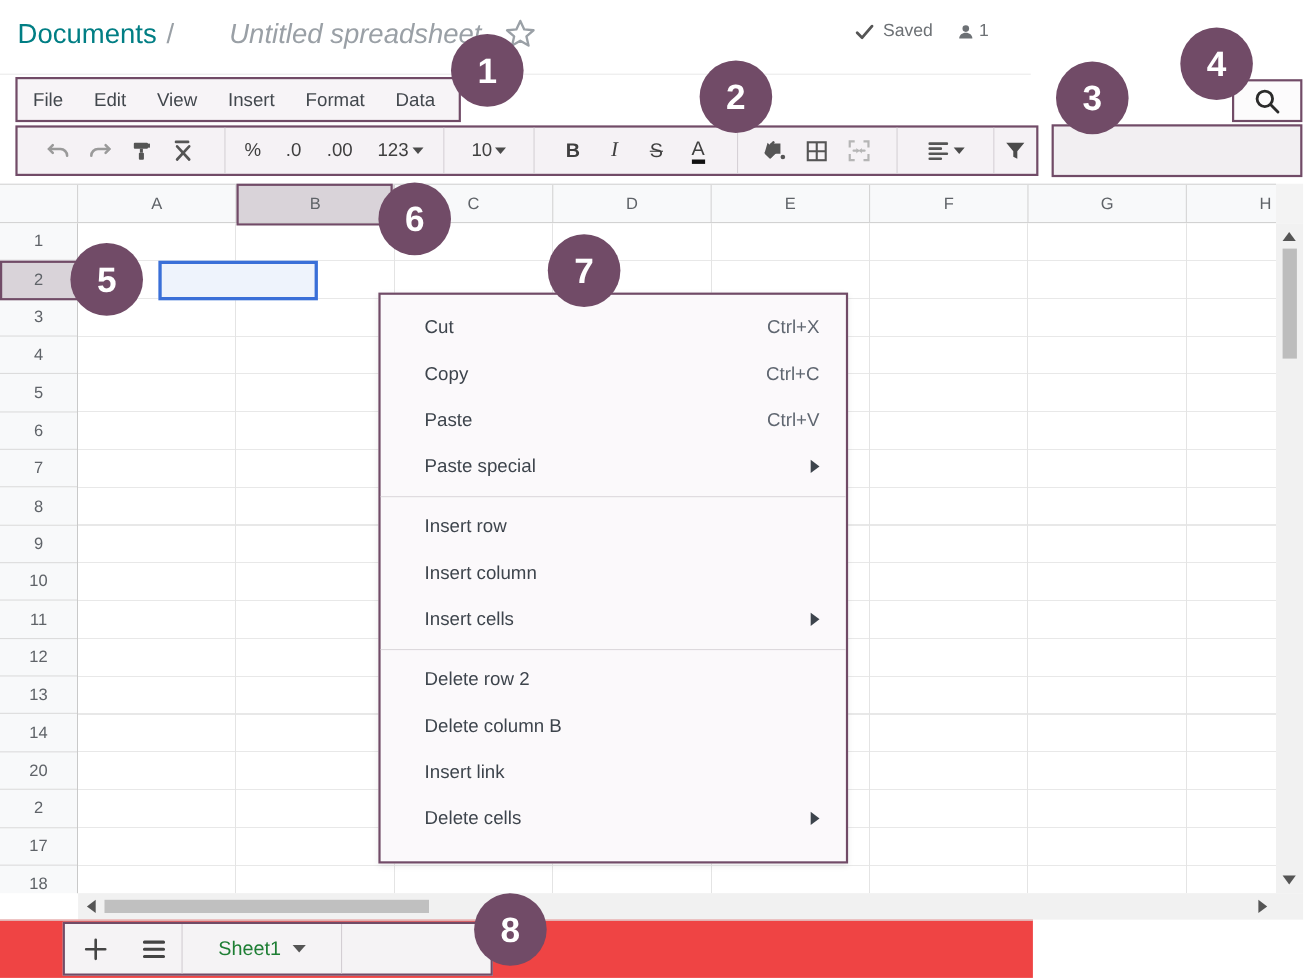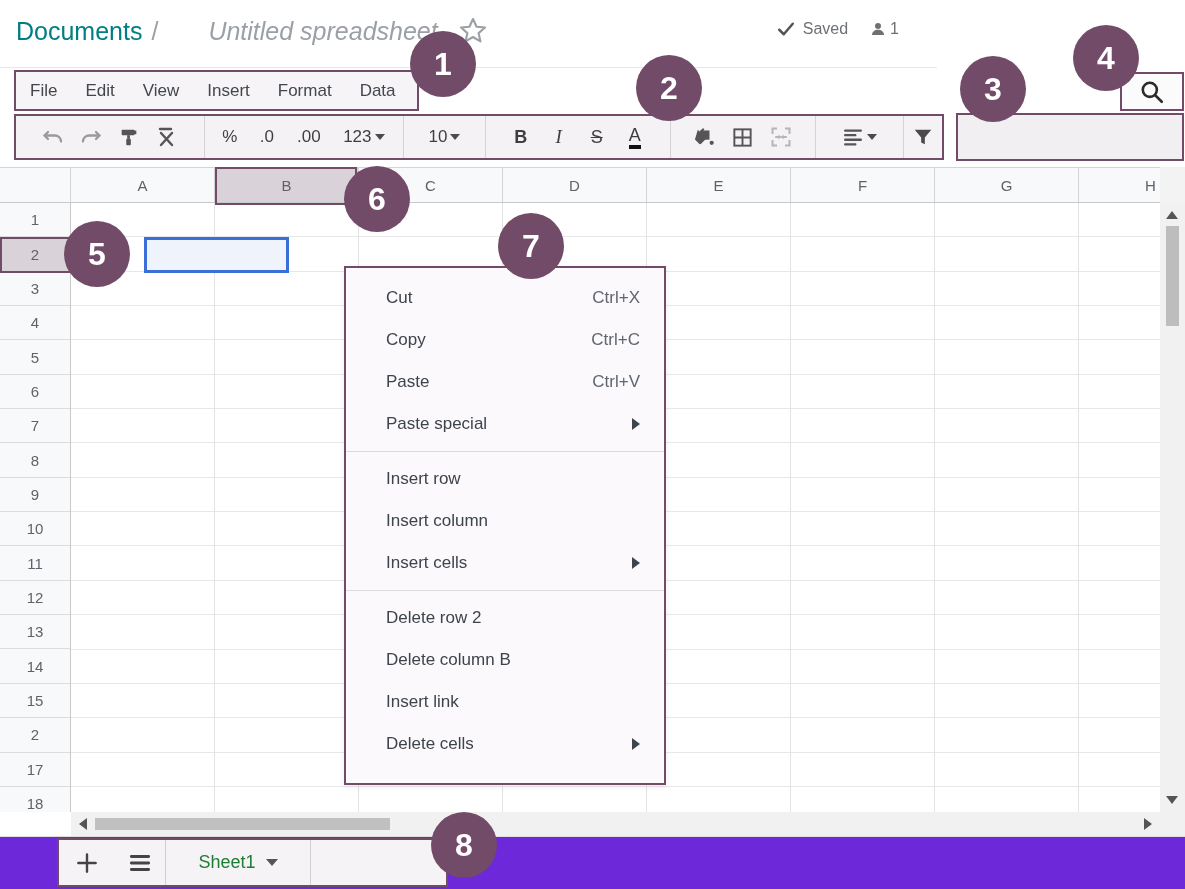--- a/index.html
+++ b/index.html
@@ -51,41 +51,41 @@
   .row-h { width:100%; height:34.35px; display:flex; align-items:center; justify-content:center; font-size:15px; color:#5f6368; border-bottom:1px solid #dcdcdc; }
   .row-h.selected { background:#d9d3d9; }
   .grid-body { position:absolute; left:71px; top:36px; width:1089px; height:609px; background:#fff;
     background-image:
       repeating-linear-gradient(to right, transparent 0px, transparent 143px, #e4e4e4 143px, #e4e4e4 144px),
       repeating-linear-gradient(to bottom, transparent 0px, transparent 33.35px, #e8e8e8 33.35px, #e8e8e8 34.35px);
   }
   .sel-cell { position:absolute; left:215px; top:237px; width:145px; height:36px; background:#eef3fc; border:3px solid #3a6fd8; }
 
   
-  .context-menu { position:absolute; left:344px; top:266px; width:322px; height:519px; background:#fbf9fb; border:2px solid #714B67; padding:9px 0; box-shadow:0 2px 6px rgba(0,0,0,0.08); }
+  .context-menu { position:absolute; left:344px; top:266px; width:427px; height:519px; background:#fbf9fb; border:2px solid #714B67; padding:9px 0; box-shadow:0 2px 6px rgba(0,0,0,0.08); }
   .cm-item { height:42px; display:flex; align-items:center; padding:0 24px 0 40px; font-size:17px; color:#3d444c; cursor:pointer; }
   .cm-label { flex:1; }
   .cm-shortcut { color:#5f6670; }
   .cm-sub { width:0; height:0; border-top:6px solid transparent; border-bottom:6px solid transparent; border-left:8px solid #3d444c; }
   .cm-sep { height:1px; background:#ddd9dd; margin:6px 0; }
 
   
   .hscroll { position:absolute; left:71px; top:812px; width:1089px; height:24px; background:#f1f1f1; }
   .hthumb { position:absolute; left:24px; top:6px; width:295px; height:12px; background:#c0c0c0; }
   .arr { position:absolute; width:0; height:0; }
   .arr-left { left:8px; top:6px; border-top:6px solid transparent; border-bottom:6px solid transparent; border-right:8px solid #555; }
   .arr-right { right:8px; top:6px; border-top:6px solid transparent; border-bottom:6px solid transparent; border-left:8px solid #555; }
   .vscroll { position:absolute; left:1160px; top:203px; width:25px; height:609px; background:#f1f1f1; }
   .vthumb { position:absolute; left:6px; top:23px; width:13px; height:100px; background:#bdbdbd; }
   .arr-up { left:6px; top:8px; border-left:6px solid transparent; border-right:6px solid transparent; border-bottom:8px solid #555; }
   .arr-down { left:6px; bottom:8px; border-left:6px solid transparent; border-right:6px solid transparent; border-top:8px solid #555; }
   .scroll-corner { position:absolute; left:1160px; top:812px; width:25px; height:24px; background:#f1f1f1; }
 
   
-  .bottom-bar { position:absolute; left:0; top:836px; width:1185px; height:53px; background:#6d28d9; border-top:1px solid #dedede; }
+  .bottom-bar { position:absolute; left:0; top:836px; width:939px; height:53px; background:#ef4444; border-top:1px solid #dedede; }
   .sheet-box { position:absolute; left:57px; top:1px; width:391px; height:49px; background:#f5f3f5; border:2px solid #714B67; display:flex; align-items:stretch; }
   .sheet-btn { width:56px; display:flex; align-items:center; justify-content:center; cursor:pointer; }
   .sheet-tab { width:146px; border-left:1px solid #d3ced3; border-right:1px solid #d3ced3; display:flex; align-items:center; justify-content:center; gap:10px; cursor:pointer; }
   .sheet-name { color:#1e7e34; font-size:18px; }
   .tab-caret { width:0; height:0; border-left:6px solid transparent; border-right:6px solid transparent; border-top:7px solid #555; }
 
   
   .ann-box { position:absolute; border:2px solid #714B67; pointer-events:none; z-index:40; }
   .ann-box.box5 { left:0px; top:237px; width:71px; height:36px; }
   .ann-box.box6 { left:215px; top:167px; width:142px; height:38px; }
@@ -271,21 +271,21 @@
         <div class="row-h">5</div>
         <div class="row-h">6</div>
         <div class="row-h">7</div>
         <div class="row-h">8</div>
         <div class="row-h">9</div>
         <div class="row-h">10</div>
         <div class="row-h">11</div>
         <div class="row-h">12</div>
         <div class="row-h">13</div>
         <div class="row-h">14</div>
-        <div class="row-h">15</div>
+        <div class="row-h">20</div>
         <div class="row-h">2</div>
         <div class="row-h">17</div>
         <div class="row-h">18</div>
       </div>
     <div class="grid-body"></div>
     <div class="sel-cell" style="left:144px; top:70px;"></div>
   </div>
 
   <div class="context-menu" id="context-menu">
       <div class="cm-item">

